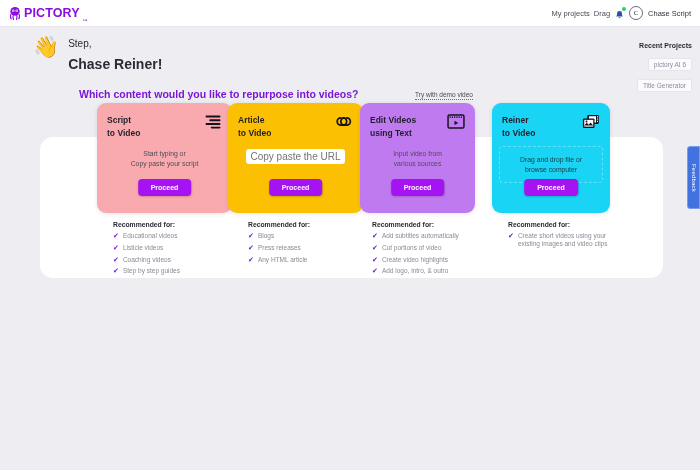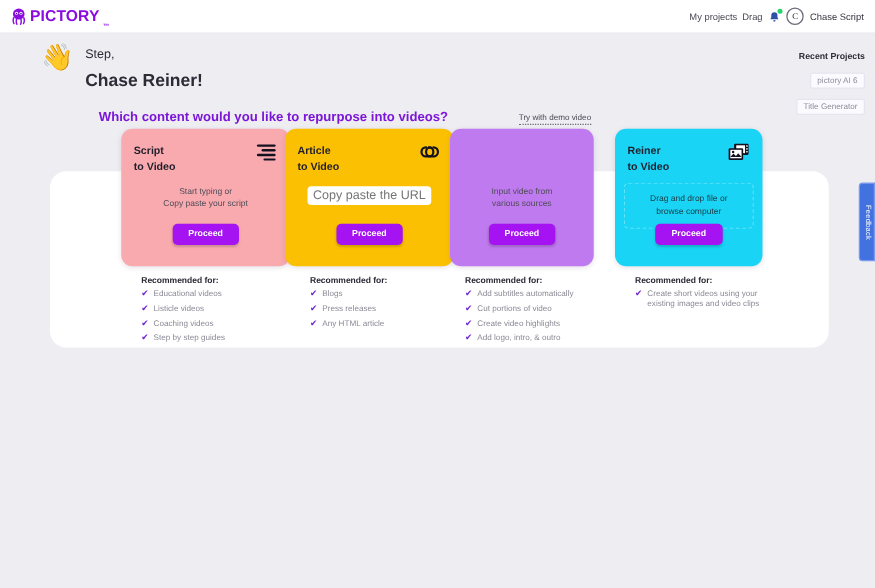--- a/index.html
+++ b/index.html
@@ -241,20 +241,38 @@
         </svg>
       </span>
     </div>
     <div class="card-body">
       <input class="url-input" type="text" placeholder="Copy paste the URL" style="">
     </div>
     <button class="proceed">Proceed</button>
   </div>
 
   <div class="card c3">
+    <div class="card-head">
+      <div class="card-title">
+        <div>Edit Videos</div>
+        <div>using Text</div>
+      </div>
+      <span class="card-icon">
+        <svg viewBox="0 0 24 20" width="18" height="15">
+          <rect x="1.4" y="1.4" width="21.2" height="17.2" rx="1.6" fill="none" stroke="#141220" stroke-width="2"></rect>
+          <rect x="3.4" y="3.2" width="1.6" height="2" fill="#141220"></rect>
+          <rect x="6.4" y="3.2" width="1.6" height="2" fill="#141220"></rect>
+          <rect x="9.4" y="3.2" width="1.6" height="2" fill="#141220"></rect>
+          <rect x="12.4" y="3.2" width="1.6" height="2" fill="#141220"></rect>
+          <rect x="15.4" y="3.2" width="1.6" height="2" fill="#141220"></rect>
+          <rect x="18.4" y="3.2" width="1.6" height="2" fill="#141220"></rect>
+          <path d="M10 9 l5 2.9 -5 2.9 z" fill="#141220"></path>
+        </svg>
+      </span>
+    </div>
     <div class="card-body">
       <div class="card-sub">
         <div>Input video from</div>
         <div>various sources</div>
       </div>
     </div>
     <button class="proceed">Proceed</button>
   </div>
 
   <div class="card c4">

